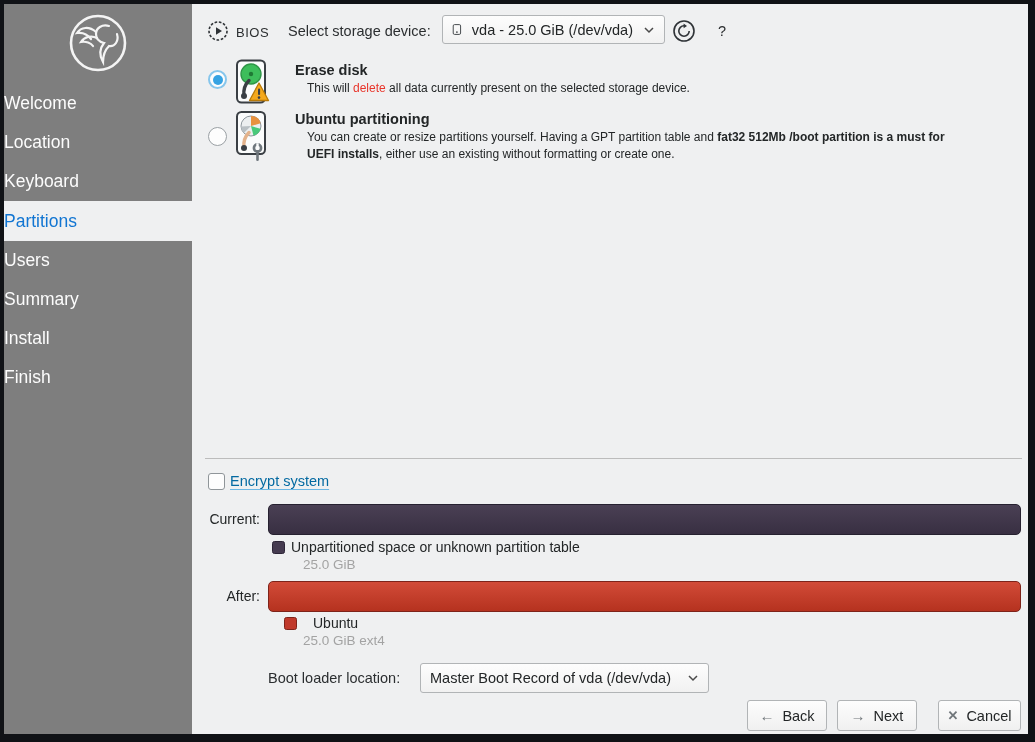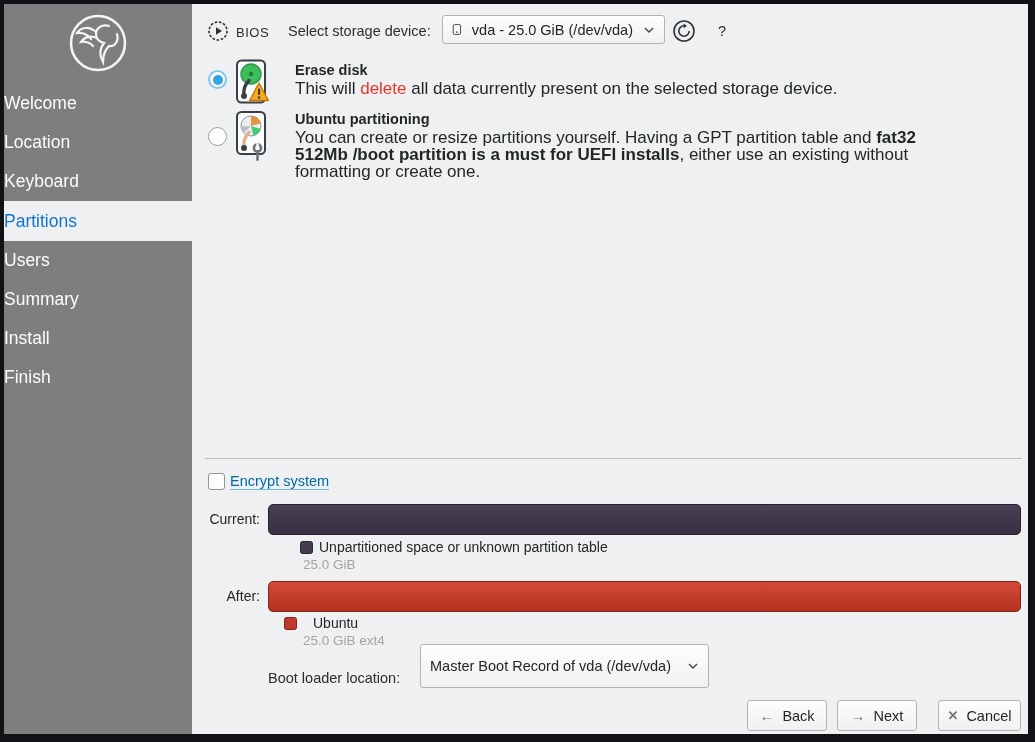--- a/index.html
+++ b/index.html
@@ -52,21 +52,21 @@
     background:#fdfdfd;border:1px solid #9aa0a4;box-sizing:border-box;cursor:pointer;
   }
   .radio.checked{
     border:2.5px solid #86c6ec;background:#fdfdfd;position:relative;
   }
   .radio.checked::after{
     content:"";position:absolute;left:50%;top:50%;transform:translate(-50%,-50%);
     width:10px;height:10px;border-radius:50%;background:#36a3e3;
   }
   .opt-title{font-size:14.5px;font-weight:bold;color:#232627;}
-  .opt-desc{font-size:17px;color:#232627;line-height:17px;margin-top:2px;}
+  .opt-desc{font-size:12px;color:#232627;line-height:17px;margin-top:2px;margin-left:12px;}
   .red{color:#e8352b;}
   .b{font-weight:bold;}
   
   .divider{left:13px;top:454px;width:817px;height:1px;background:#bcbcbc;}
   
   .checkbox{
     width:17px;height:17px;background:#fdfdfd;border:1px solid #8f9599;
     border-radius:3px;box-sizing:border-box;cursor:pointer;
   }
   .encrypt-label{
@@ -207,36 +207,36 @@
       <div class="opt-desc"><span>You can create or resize partitions yourself. Having a GPT partition table and </span><span class="b">fat32 512Mb /boot partition is a must for UEFI installs</span><span>, either use an existing without formatting or create one.</span></div>
     </div>
 
     <div class="abs divider"></div>
 
     <div class="abs checkbox" style="left:16px;top:469px;"></div>
     <div class="abs encrypt-label" style="left:38px;top:469px;">Encrypt system</div>
 
     <div class="abs bar-label" style="left:0;top:507px;">Current:</div>
     <div class="abs bar bar-current" style="left:76px;top:500px;"></div>
-    <div class="abs" style="left:108px;top:535px;display:flex;align-items:center;gap:6px;">
+    <div class="abs" style="left:80px;top:535px;display:flex;align-items:center;gap:6px;">
       <span class="legend-sq sq-current"></span>
       <span class="legend-text">Unpartitioned space or unknown partition table</span>
     </div>
     <div class="abs size-text" style="left:111px;top:553px;">25.0 GiB</div>
 
     <div class="abs bar-label" style="left:0;top:584px;">After:</div>
     <div class="abs bar bar-after" style="left:76px;top:577px;"></div>
     <div class="abs" style="left:92px;top:611px;display:flex;align-items:center;gap:16px;">
       <span class="legend-sq sq-after"></span>
       <span class="legend-text">Ubuntu</span>
     </div>
     <div class="abs size-text" style="left:111px;top:629px;">25.0 GiB  ext4</div>
 
     <div class="abs label" style="left:76px;top:666px;">Boot loader location:</div>
-    <div class="abs combo" style="left:228px;top:640px;width:289px;height:44px;">
+    <div class="abs combo" style="left:228px;top:659px;width:289px;height:30px;">
       <span>Master Boot Record of vda (/dev/vda)</span>
       <span class="chev">
         <svg width="12" height="8" viewBox="0 0 12 8">
             <path d="M2 2 L6 6 L10 2" stroke="#4a4a4a" stroke-width="1.5" fill="none"></path>
           </svg>
       </span>
     </div>
 
     <div class="abs btn" style="left:555px;top:696px;width:80px;">
       <span class="ic">←</span>

